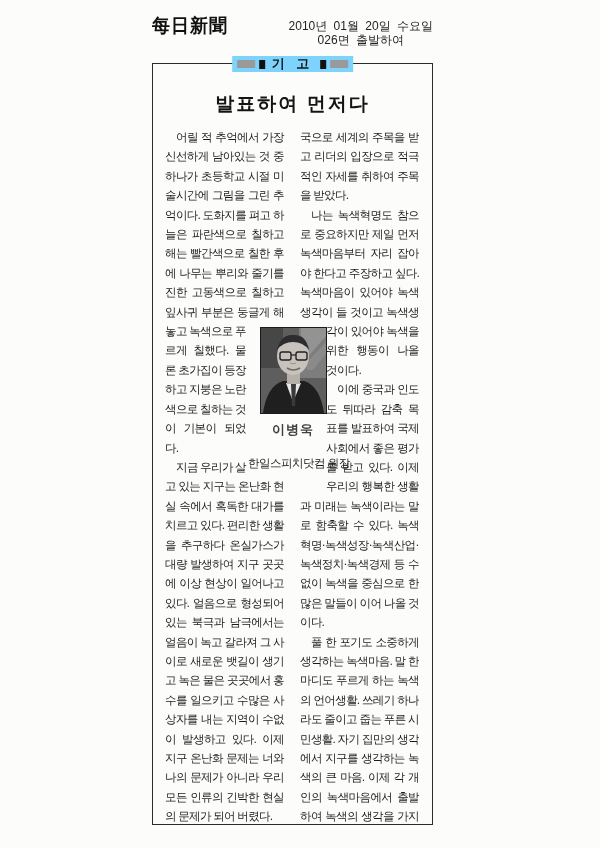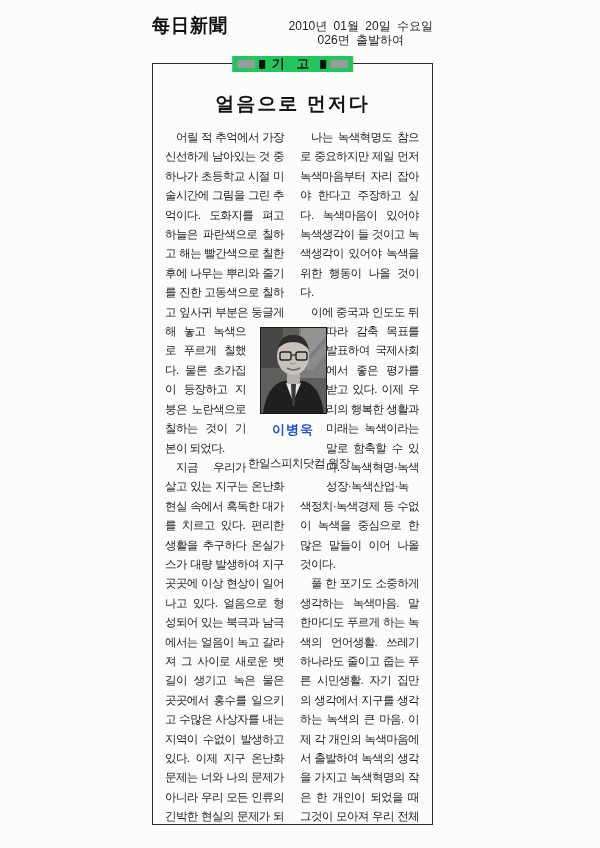--- a/index.html
+++ b/index.html
@@ -20,52 +20,52 @@
     font-size:12px;line-height:14px;color:#222;word-spacing:3px;letter-spacing:0px;
   }
   
   .article-box{
     position:absolute;left:152px;top:63px;width:279px;height:760px;
     border:1px solid #2b2b2b;background:transparent;
   }
   .section-badge{
     position:absolute;top:-8px;left:50%;transform:translateX(-50%);
     display:flex;align-items:center;gap:4px;
-    background:#22c55e;padding:0 5px;height:16px;white-space:nowrap;
+    background:#7dd3fc;padding:0 5px;height:16px;white-space:nowrap;
   }
   .bar-gray{width:18px;height:8px;background:#9a9a9a;}
   .bar-black{width:6px;height:9px;background:#111;}
   .section-label{font-size:13px;font-weight:bold;letter-spacing:4px;color:#111;padding:0 3px;}
   .article-title{
     position:absolute;top:27px;left:0;width:100%;text-align:center;
     font-size:19px;font-weight:bold;letter-spacing:2px;color:#141414;
   }
   
   .cols{
     position:absolute;left:12px;top:64px;width:254px;height:696px;
-    display:flex;gap:16px;overflow:hidden;
+    display:flex;gap:16px;overflow:hidden;font-family:Liberation Serif, serif;
   }
   .col{width:119px;font-size:11.5px;line-height:19.4px;text-align:justify;
     letter-spacing:-0.6px;word-break:break-all;color:#1b1b1b;}
   .col p{margin:0;text-indent:11px;}
   .col p.no-indent{text-indent:0;}
   
   .push0r{float:right;width:0;height:200px;}
   .pushr{float:right;clear:right;width:38px;height:133px;}
   .push0l{float:left;width:0;height:202px;}
   .pushl{float:left;clear:left;width:26px;height:150px;}
   
   .figure{
     position:absolute;left:95px;top:263px;width:90px;text-align:center;
   }
   .photo-frame{
     width:65px;height:85px;margin:0 auto;border:1px solid #1a1a1a;
     background:#6b6b6b;overflow:hidden;
   }
-  .cap-name{font-size:13px;font-weight:bold;margin-top:7px;letter-spacing:1px;color:#1d4ed8;}
+  .cap-name{font-size:13px;font-weight:bold;margin-top:7px;letter-spacing:1px;color:#404040;}
   .cap-title{font-size:11.5px;margin-top:17px;letter-spacing:-0.5px;white-space:nowrap;color:#1b1b1b;}
 </style>
 </head>
 <body>
 
 <div class="masthead">每日新聞</div>
 <div class="dateblock">
   <div>2010년 01월 20일 수요일</div>
   <div>026면 출발하여</div>
 </div>
@@ -73,33 +73,34 @@
 <div class="article-box">
 
   <div class="section-badge">
     <span class="bar-gray"></span>
     <span class="bar-black"></span>
     <span class="section-label">기 고</span>
     <span class="bar-black"></span>
     <span class="bar-gray"></span>
   </div>
 
-  <div class="article-title">얼음으로 먼저다</div>
+  <div class="article-title">발표하여 먼저다</div>
 
   <div class="cols">
     <div class="col">
       <div class="push0r"></div>
       <div class="pushr"></div>
       <p>어릴 적 추억에서 가장 신선하게 남아있는 것 중 하나가 초등학교 시절 미술시간에 그림을 그린 추억이다. 도화지를 펴고 하늘은 파란색으로 칠하고 해는 빨간색으로 칠한 후에 나무는 뿌리와 줄기를 진한 고동색으로 칠하고 잎사귀 부분은 둥글게 해 놓고 녹색으로 푸르게 칠했다. 물론 초가집이 등장하고 지붕은 노란색으로 칠하는 것이 기본이 되었다.</p>
       <p>지금 우리가 살고 있는 지구는 온난화 현실 속에서 혹독한 대가를 치르고 있다. 편리한 생활을 추구하다 온실가스가 대량 발생하여 지구 곳곳에 이상 현상이 일어나고 있다. 얼음으로 형성되어 있는 북극과 남극에서는 얼음이 녹고 갈라져 그 사이로 새로운 뱃길이 생기고 녹은 물은 곳곳에서 홍수를 일으키고 수많은 사상자를 내는 지역이 수없이 발생하고 있다. 이제 지구 온난화 문제는 너와 나의 문제가 아니라 우리 모든 인류의 긴박한 현실의 문제가 되어 버렸다.</p>
 
     </div>
     <div class="col">
       <div class="push0l"></div>
       <div class="pushl"></div>
+      <p class="no-indent">국으로 세계의 주목을 받고 리더의 입장으로 적극적인 자세를 취하여 주목을 받았다.</p>
       <p>나는 녹색혁명도 참으로 중요하지만 제일 먼저 녹색마음부터 자리 잡아야 한다고 주장하고 싶다. 녹색마음이 있어야 녹색생각이 들 것이고 녹색생각이 있어야 녹색을 위한 행동이 나올 것이다.</p>
       <p>이에 중국과 인도도 뒤따라 감축 목표를 발표하여 국제사회에서 좋은 평가를 받고 있다. 이제 우리의 행복한 생활과 미래는 녹색이라는 말로 함축할 수 있다. 녹색혁명·녹색성장·녹색산업·녹색정치·녹색경제 등 수없이 녹색을 중심으로 한 많은 말들이 이어 나올 것이다.</p>
       <p>풀 한 포기도 소중하게 생각하는 녹색마음. 말 한마디도 푸르게 하는 녹색의 언어생활. 쓰레기 하나라도 줄이고 줍는 푸른 시민생활. 자기 집만의 생각에서 지구를 생각하는 녹색의 큰 마음. 이제 각 개인의 녹색마음에서 출발하여 녹색의 생각을 가지고 녹색혁명의 작은 한 개인이 되었을 때 그것이 모아져 우리 전체는 녹색의 인생을 살게 될 것이다.</p>
 
     </div>
   </div>
 
   <div class="figure">
     <div class="photo-frame">
       <svg width="65" height="85" viewBox="0 0 65 85" xmlns="http://www.w3.org/2000/svg">

